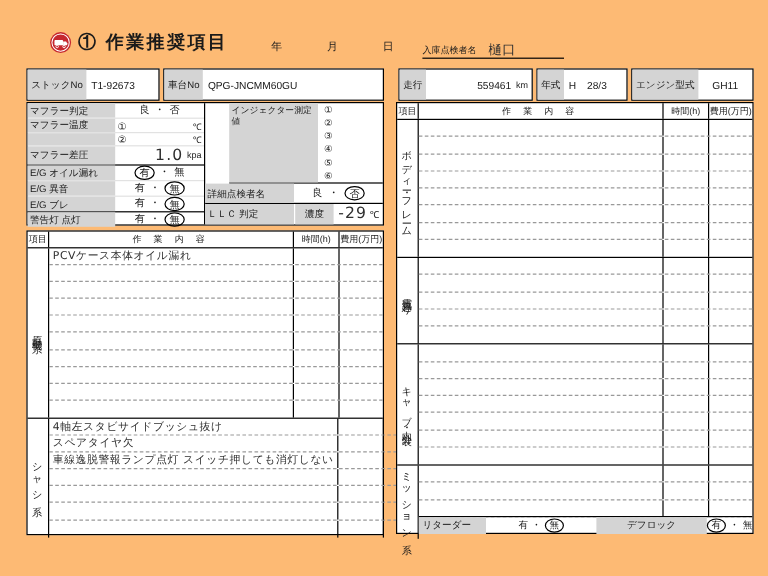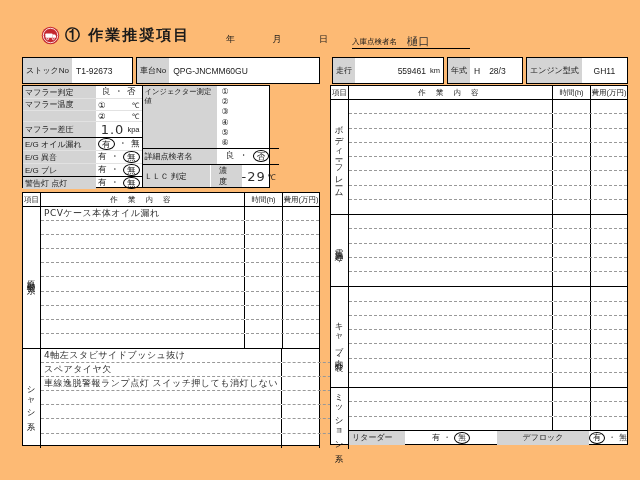--- a/index.html
+++ b/index.html
@@ -16,31 +16,31 @@
   .insp-lab{font-size:7.5px;font-weight:normal;white-space:nowrap;padding-bottom:1px;text-align:center;}
   .insp-val{font-size:11px;margin-left:10px;line-height:12px;}
   
   .ibox{top:57px;height:27px;border:1px solid #000;display:flex;align-items:stretch;background:#fff;box-sizing:border-box;}
   .ibox-lab{background:#d4d4d4;font-size:8px;display:flex;align-items:center;padding:0 3px;white-space:nowrap;}
   .ibox-val{font-size:8.5px;display:flex;align-items:center;padding:0 4px;flex:1;white-space:nowrap;}
   .ibox-val.right{justify-content:flex-end;}
   .ibox-val.center{justify-content:center;}
   .ibox-unit{font-size:7.5px;display:flex;align-items:center;padding-right:3px;}
   
-  .measure{left:22px;top:85px;width:248px;height:103px;border:1.5px solid #000;display:flex;box-sizing:border-box;background:#fff;}
+  .measure{left:22px;top:85px;width:298px;height:103px;border:1.5px solid #000;display:flex;box-sizing:border-box;background:#fff;}
   .m-left{width:147px;border-right:1px solid #000;display:flex;flex-direction:column;}
   .m-row{flex:1;display:flex;align-items:stretch;border-bottom:1px solid #e2e2e2;box-sizing:border-box;}
   .m-row.sect-end{border-bottom:1.2px solid #000;}
   .m-row:last-child{border-bottom:none;}
   .m-lab{width:73px;background:#d4d4d4;font-size:8px;display:flex;align-items:center;padding-left:2px;box-sizing:border-box;white-space:nowrap;}
   .m-val{flex:1;font-size:8.5px;display:flex;align-items:center;justify-content:center;gap:4px;padding:0 2px;}
   .m-val.split{justify-content:space-between;}
   .m-val.rightal{justify-content:flex-end;gap:3px;}
   .m-right{flex:1;display:flex;flex-direction:column;}
-  .inj{height:66px;display:flex;border-bottom:1.5px solid #000;}
+  .inj{height:66px;display:flex;border-bottom:1.5px solid #000;margin-left:20px;}
   .inj-lab{width:74px;background:#d4d4d4;font-size:7.3px;padding:2px 1px 0 2px;box-sizing:border-box;line-height:8.5px;}
   .inj-vals{flex:1;display:flex;flex-direction:column;justify-content:space-around;padding-left:5px;font-size:8px;}
   .bat{height:16px;display:flex;align-items:stretch;border-bottom:1px solid #000;}
   .bat-lab,.llc-lab{width:74px;background:#d4d4d4;font-size:8px;display:flex;align-items:center;padding-left:2px;box-sizing:border-box;white-space:nowrap;}
   .bat-val{flex:1;display:flex;align-items:center;justify-content:center;gap:5px;font-size:8.5px;}
   .llc{flex:1;display:flex;align-items:stretch;}
   .llc-sub{background:#d4d4d4;font-size:8px;display:flex;align-items:center;padding:0 8px;margin-left:1px;}
   .llc-val{margin-left:auto;align-self:center;}
   .llc-unit{font-size:8px;align-self:center;margin:0 3px 0 2px;}
   

